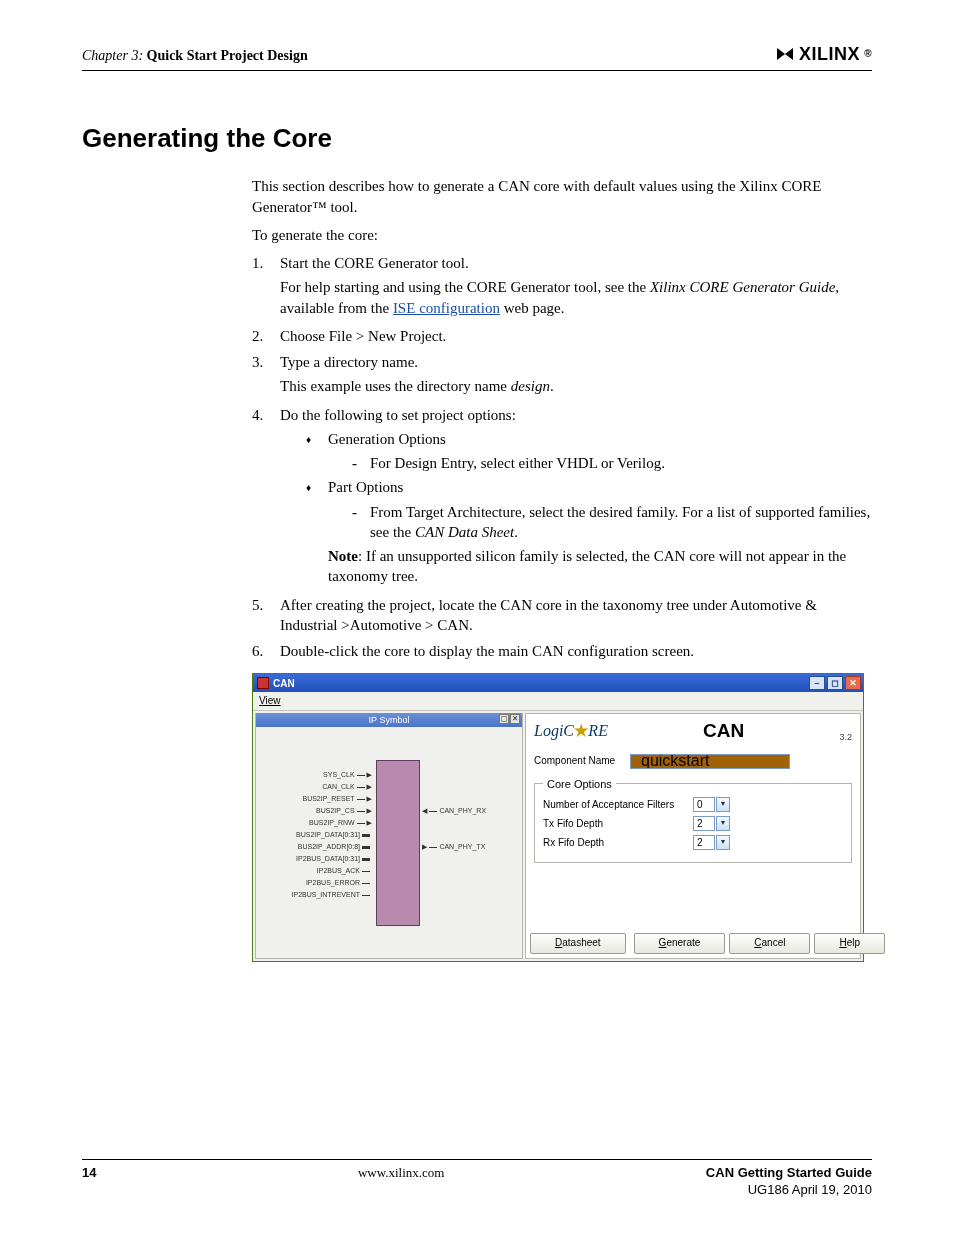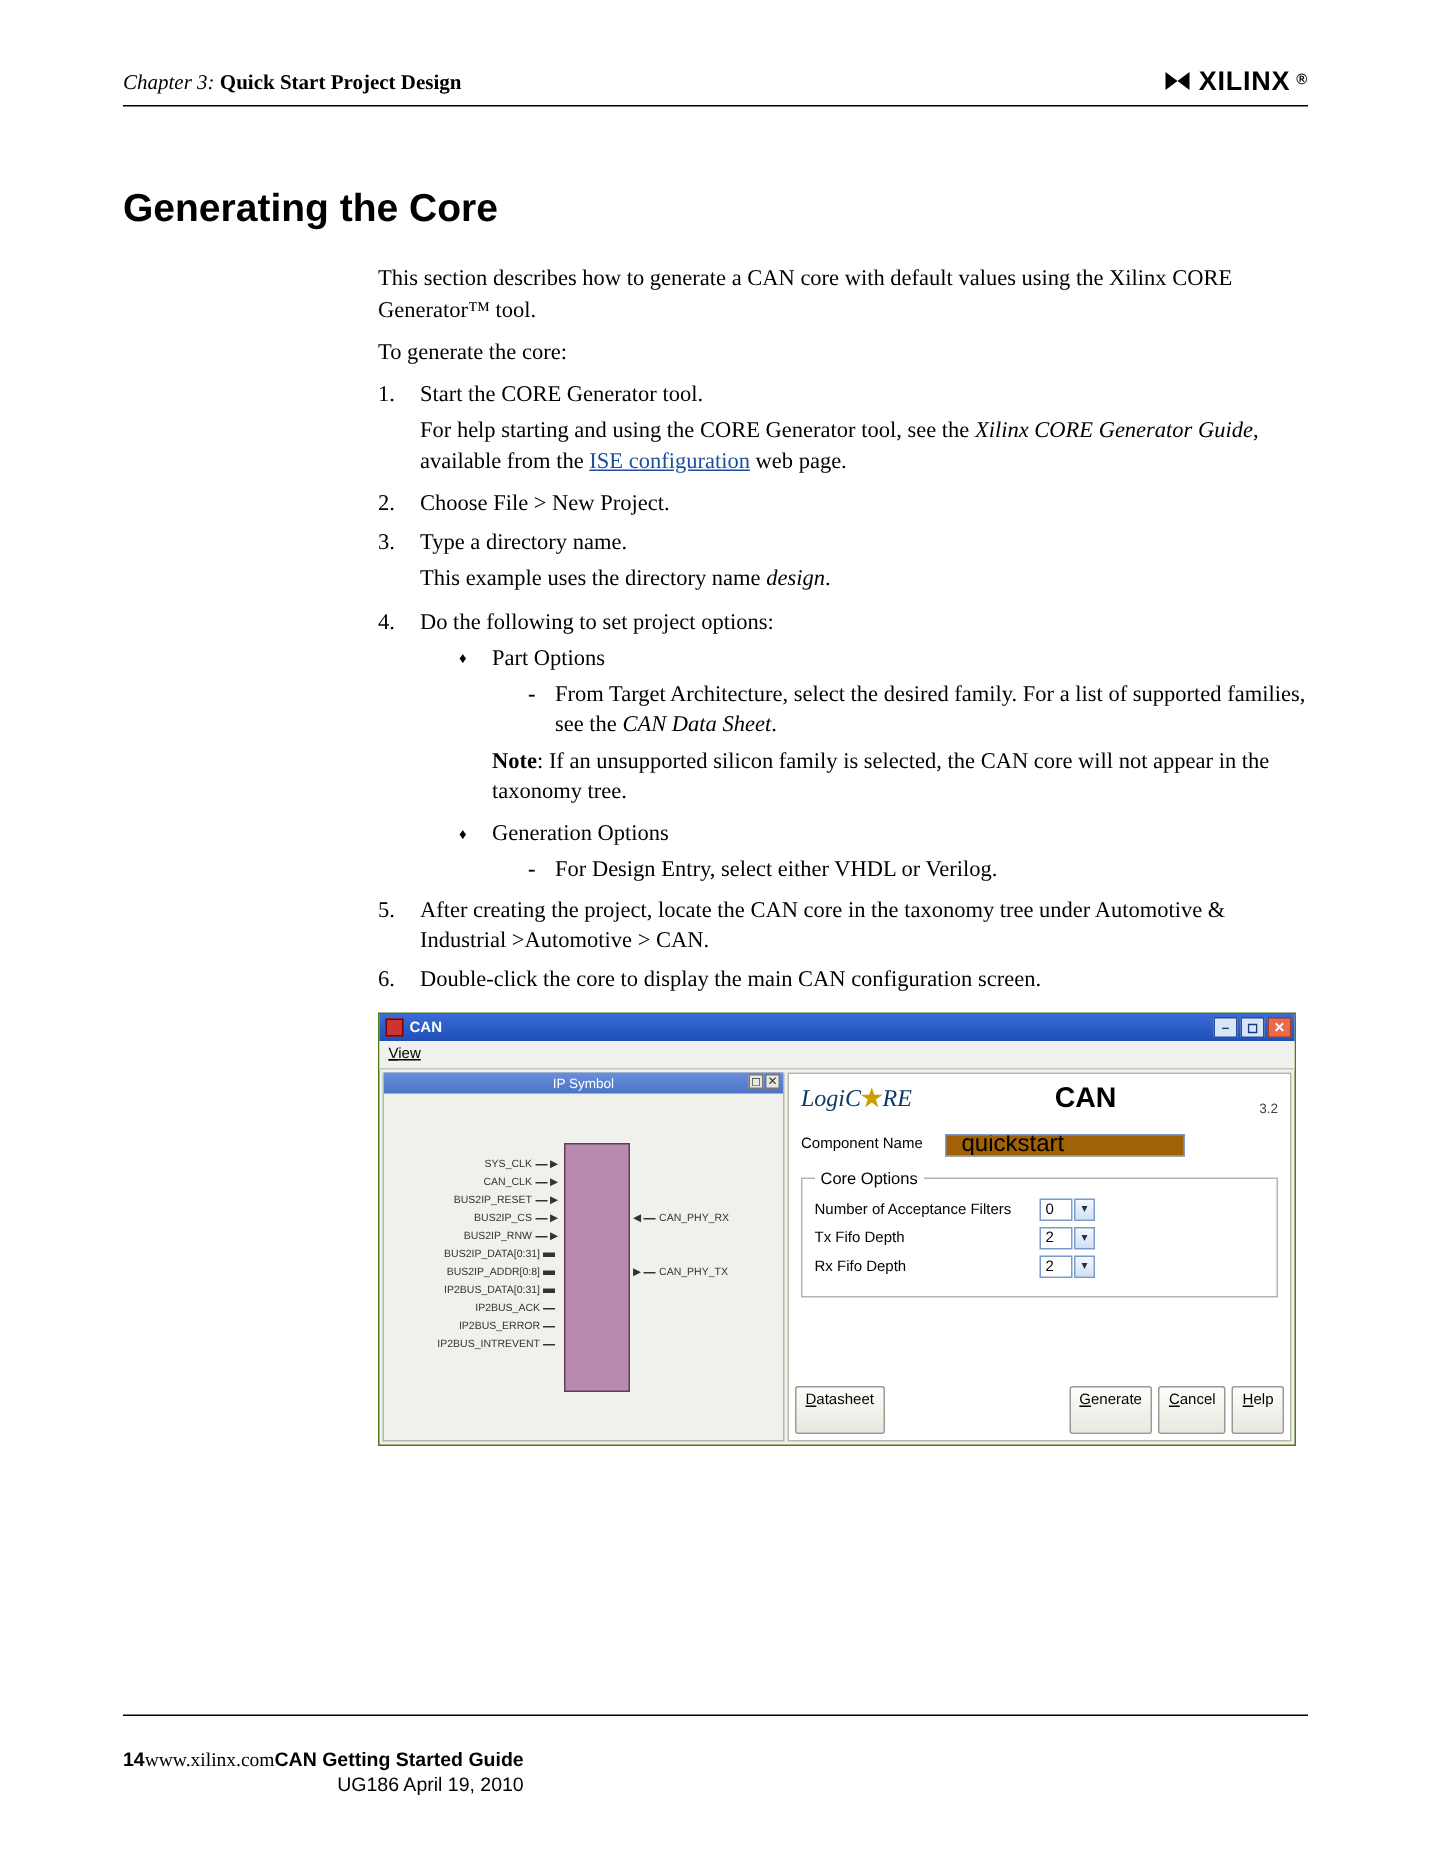--- a/index.html
+++ b/index.html
@@ -258,22 +258,22 @@
   }
   .rp-footer {
     position: absolute;
     left: 4px; right: 4px; bottom: 4px;
     display: flex; align-items: center;
     gap: 4px;
   }
   .rp-footer .btn {
     border: 1px solid #9a9a92;
     background: linear-gradient(#fdfdfb, #e8e8e0);
-    height: 32px;
-    padding: 0 6px;
+    height: 21px;
+    padding: 0 24px;
     font-size: 10px;
     line-height: 18px;
     border-radius: 2px;
   }
   .rp-footer .gap { flex: 1; }
 
   .fig-caption {
     text-align: center;
     margin-top: 10px;
     font-size: 14px;
@@ -286,22 +286,23 @@
     font-family: Arial, sans-serif;
     font-weight: 700;
   }
 
   
   .page-footer {
     position: absolute;
     left: 82px; right: 82px;
     bottom: 36px;
     border-top: 1px solid #000;
-    padding-top: 20px;
+    padding-top: 4px;
     display: flex;
+    justify-content: space-between;
     font-size: 13px;
     font-family: Arial, Helvetica, sans-serif;
   }
   .page-footer .center {
     position: relative;
     top: 0;
     font-family: "Book Antiqua", Palatino, serif;
   }
   .page-footer .right { text-align: right; }
   .page-footer .right .t1 { font-weight: 700; }
@@ -343,35 +344,35 @@
       <li>
         <span>Type a directory name.</span>
         <p class="substep">
           <span>This example uses the directory name </span><span class="italic">design</span><span>.</span>
         </p>
       </li>
       <li>
         <span>Do the following to set project options:</span>
         <ul class="diamond">
           <li>
+            <span>Generation Options</span>
+            <ul class="dash">
+              <li>For Design Entry, select either VHDL or Verilog.</li>
+            </ul>
+          </li>
+          <li>
             <span>Part Options</span>
             <ul class="dash">
               <li>
                 <span>From Target Architecture, select the desired family. For a list of supported families, see the </span><span class="italic">CAN Data Sheet</span><span>.</span>
               </li>
             </ul>
             <p class="note">
               <b>Note</b><span>: If an unsupported silicon family is selected, the CAN core will not appear in the taxonomy tree.</span>
             </p>
-          </li>
-          <li>
-            <span>Generation Options</span>
-            <ul class="dash">
-              <li>For Design Entry, select either VHDL or Verilog.</li>
-            </ul>
           </li>
         </ul>
       </li>
       <li>After creating the project, locate the CAN core in the taxonomy tree under Automotive &amp; Industrial &gt;Automotive &gt; CAN.</li>
       <li>Double-click the core to display the main CAN configuration screen.</li>
     </ol>
 
     <div class="win">
       <div class="win-titlebar">
         <div class="ticon"></div>

